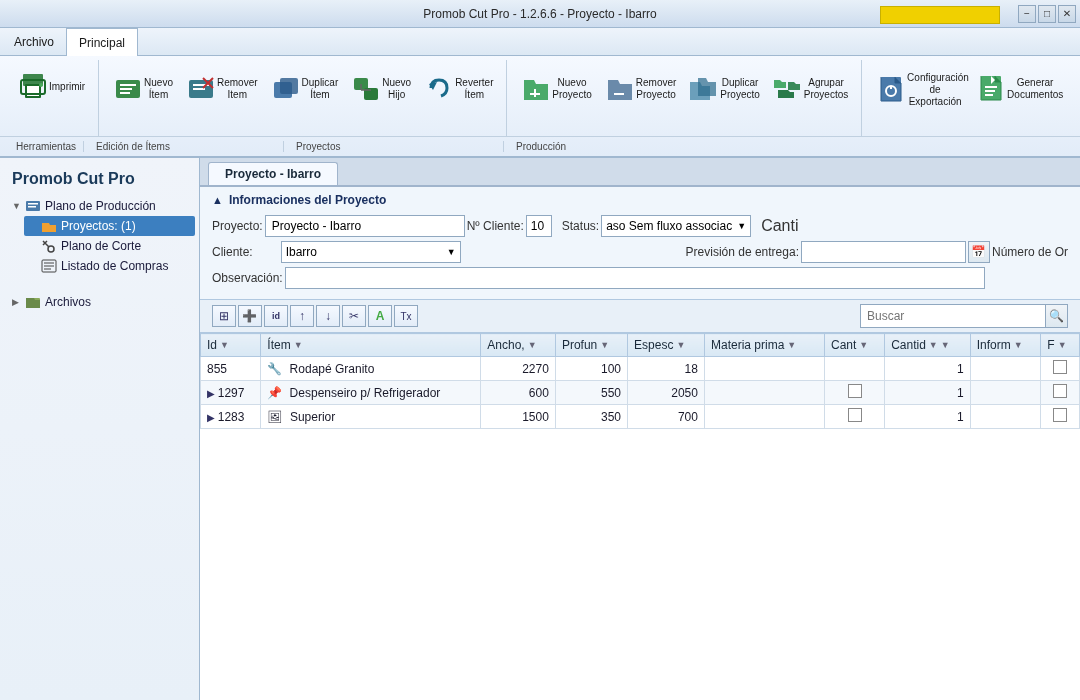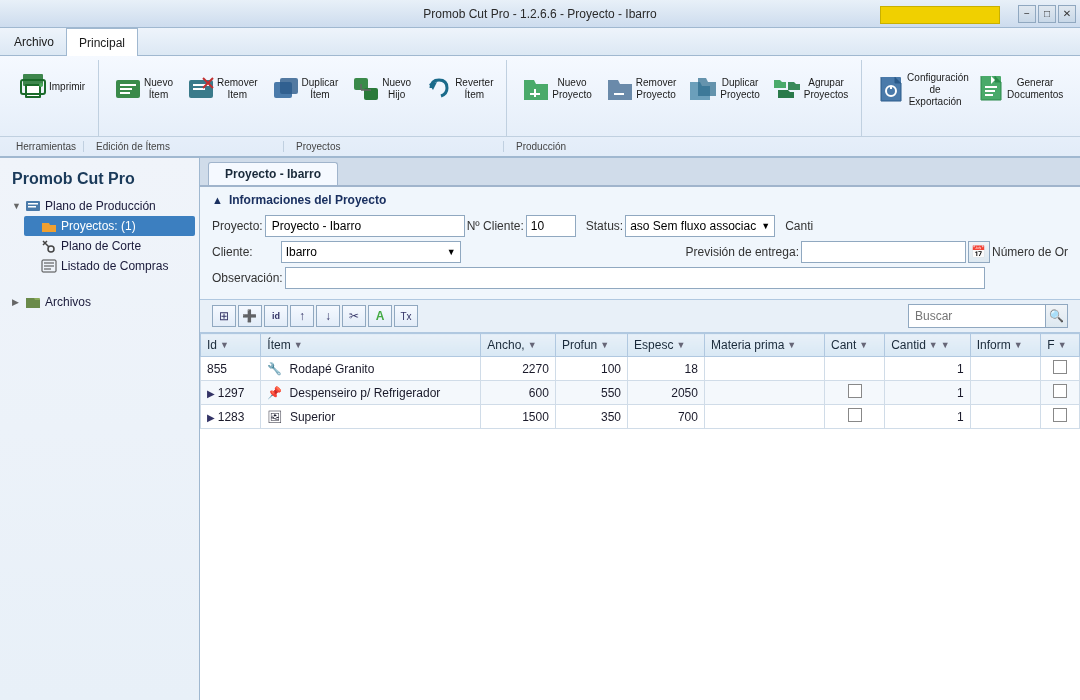--- a/index.html
+++ b/index.html
@@ -226,21 +226,21 @@
       font-size: 11px;
       display: flex; align-items: center; justify-content: space-between;
       min-width: 150px;
       cursor: pointer;
     }
     .num-input {
       border: 1px solid #90a8c0;
       background: white;
       padding: 2px 4px;
       height: 22px;
-      width: 50px;
+      width: 26px;
       font-size: 12px;
     }
     .client-dropdown {
       border: 1px solid #90a8c0;
       background: white;
       padding: 2px 4px;
       height: 22px;
       display: flex; align-items: center; justify-content: space-between;
       min-width: 180px;
       cursor: pointer;
@@ -253,21 +253,21 @@
       min-width: 130px;
     }
     .calendar-btn {
       border: 1px solid #90a8c0;
       background: linear-gradient(to bottom, #f0f4f8, #dde8f0);
       width: 22px; height: 22px;
       display: flex; align-items: center; justify-content: center;
       cursor: pointer;
       font-size: 11px;
     }
-    .canti-text { font-size: 12px; color: #333; }
+    .canti-text { font-size: 16px; color: #333; }
 
     
     .toolbar-strip {
       background: #e8f0f8;
       border-bottom: 1px solid #b0c8e0;
       padding: 4px 12px;
       display: flex;
       align-items: center;
       gap: 2px;
     }
@@ -285,21 +285,21 @@
       display: flex;
       align-items: center;
       border: 1px solid #90a8c0;
       background: white;
     }
     .search-input {
       border: none;
       outline: none;
       padding: 2px 6px;
       height: 22px;
-      width: 136px;
+      width: 184px;
       font-size: 12px;
     }
     .search-btn {
       width: 22px; height: 22px;
       background: linear-gradient(to bottom, #f0f4f8, #dde8f0);
       border-left: 1px solid #90a8c0;
       display: flex; align-items: center; justify-content: center;
       cursor: pointer;
     }
 

